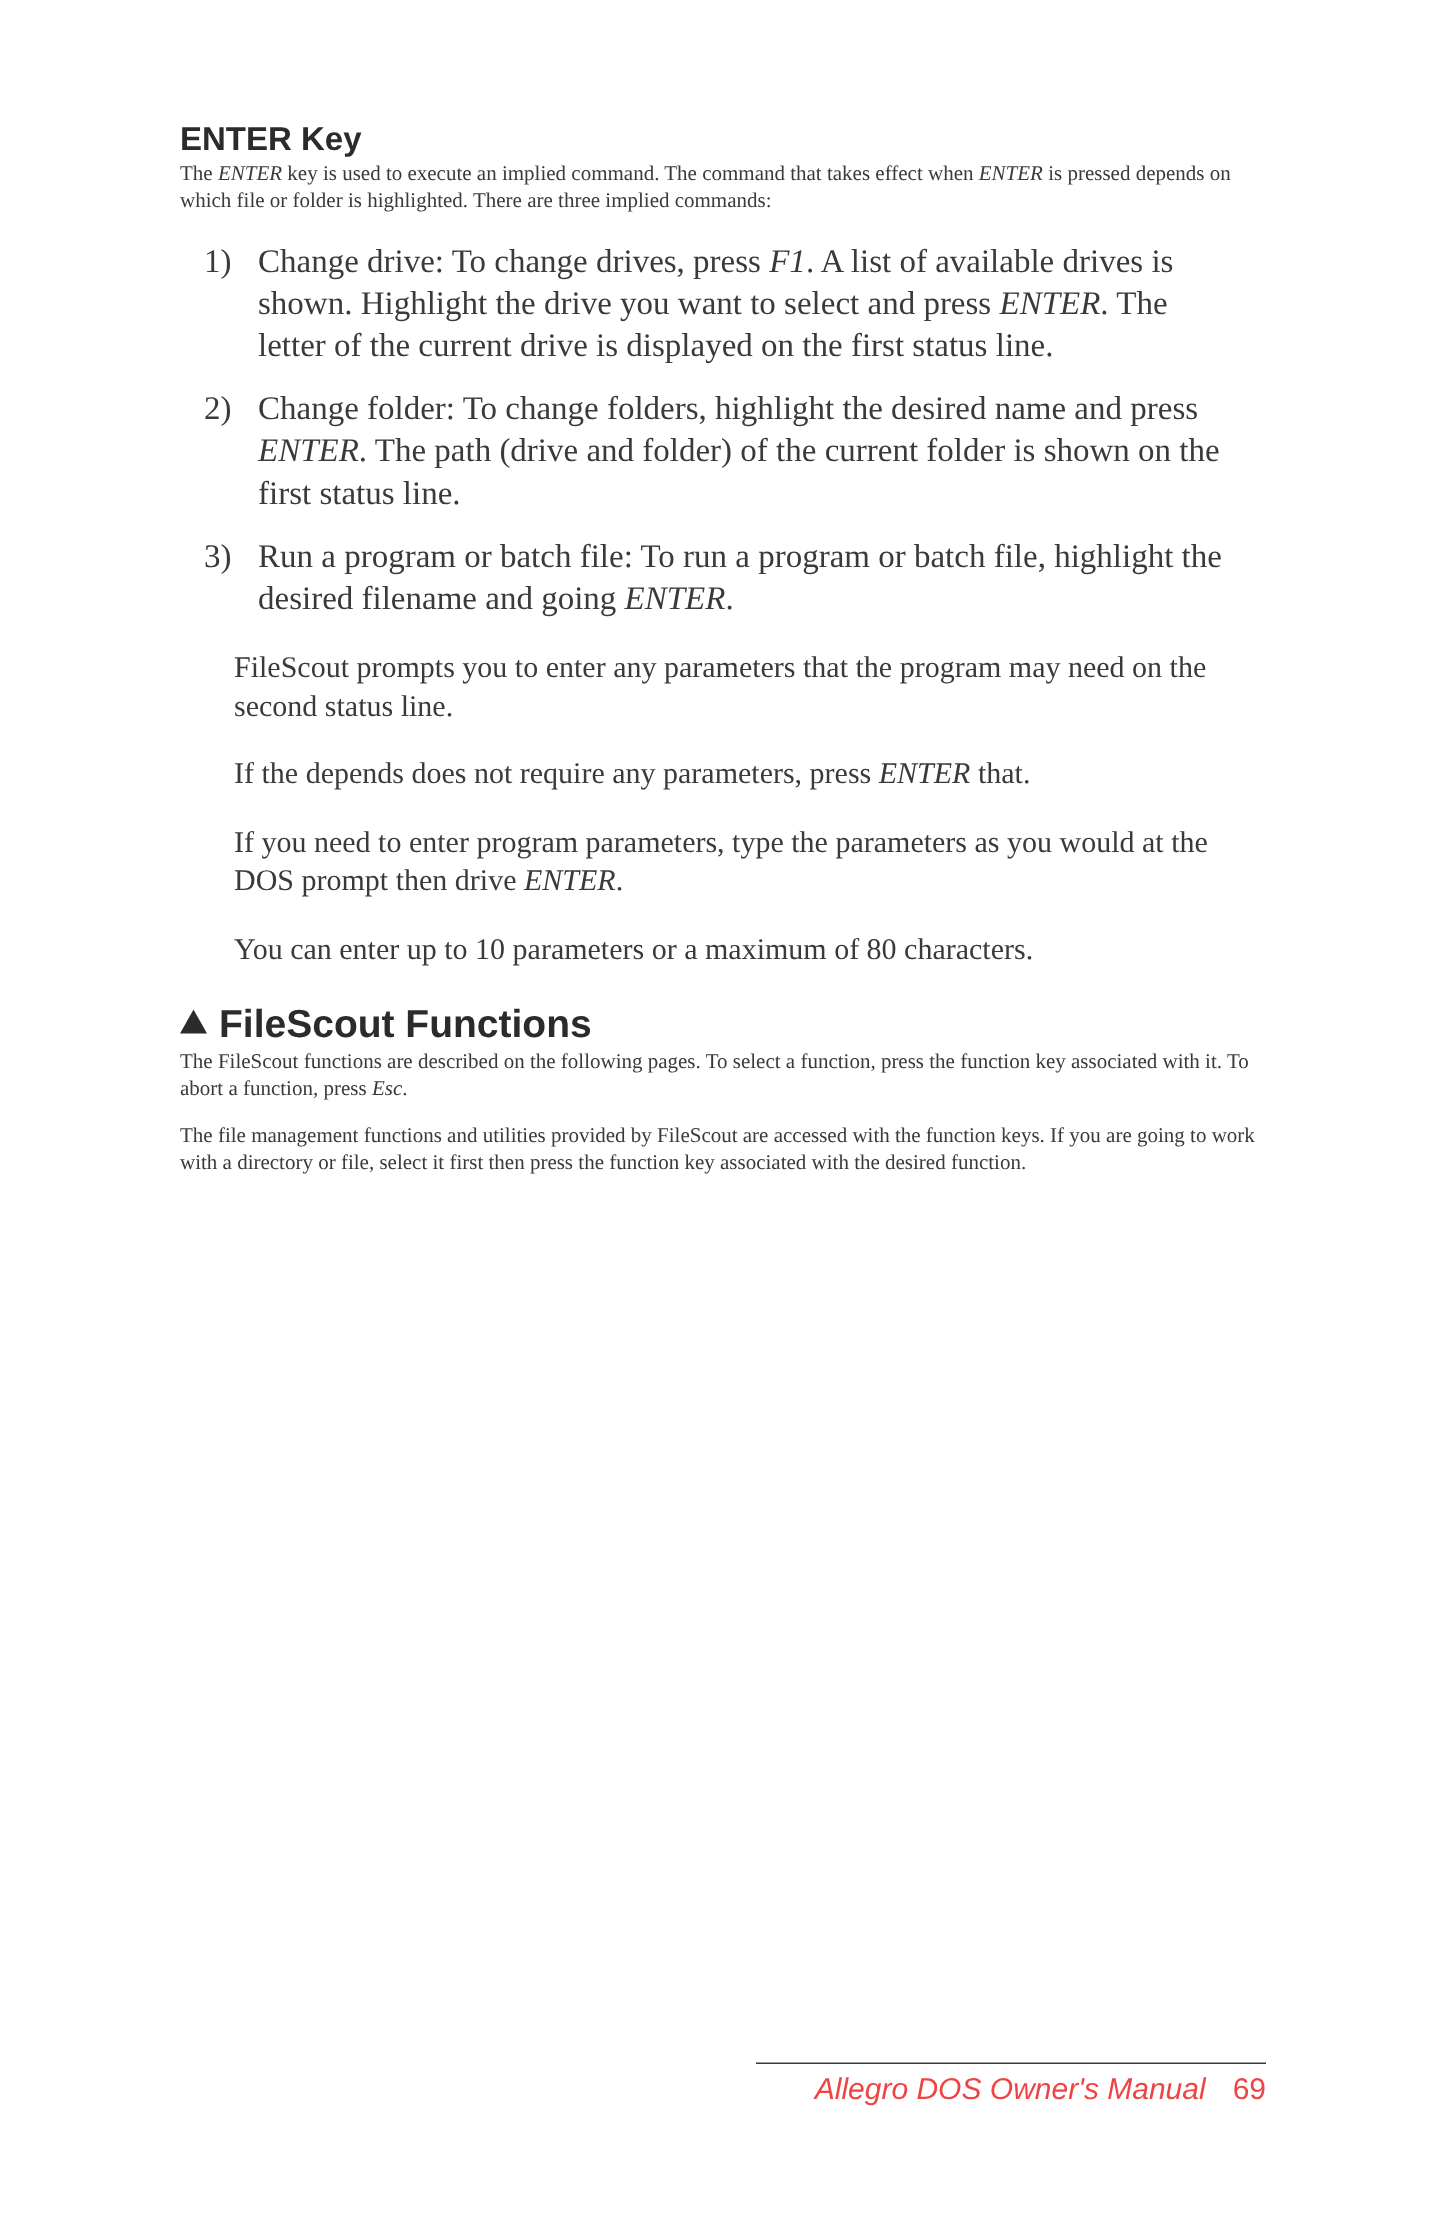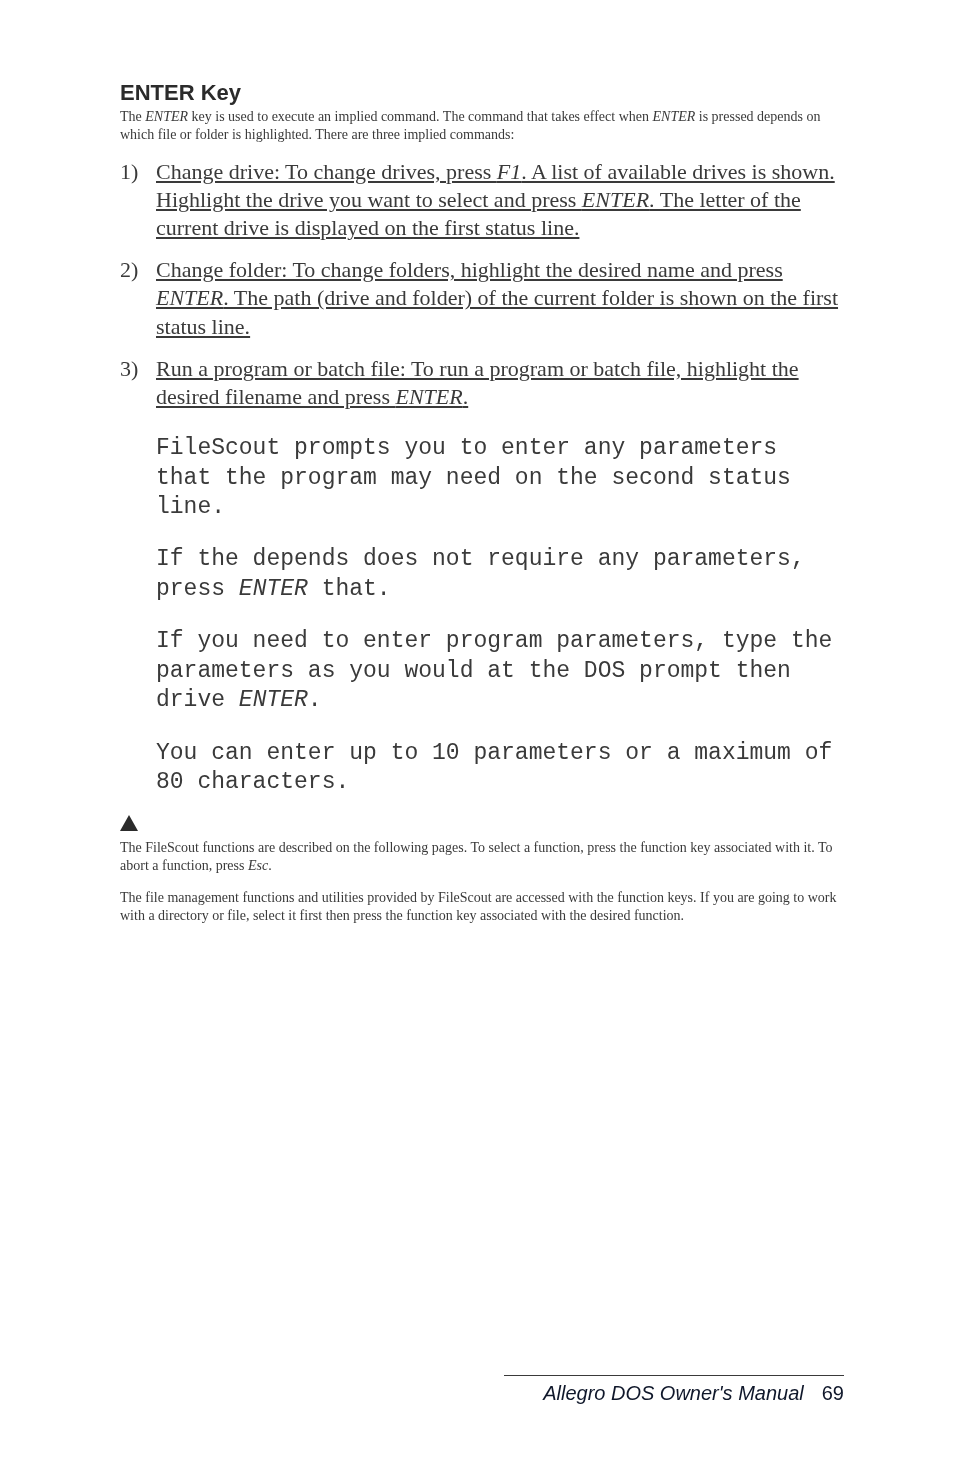--- a/index.html
+++ b/index.html
@@ -46,62 +46,60 @@
     border-right: 9px solid transparent;
     border-bottom: 16px solid #2b2b2b;
     margin-right: 8px;
     vertical-align: baseline;
     position: relative;
     top: -2px;
   }
   ol.numbered {
     list-style: none;
     padding: 0;
-    margin: 0;
+    margin: 16px;
     counter-reset: item;
-    text-decoration: underline;
   }
   ol.numbered > li {
     counter-increment: item;
     font-size: 22px;
     line-height: 1.28;
     padding-left: 36px;
     position: relative;
     margin-bottom: 14px;
   }
   ol.numbered > li::before {
     content: counter(item) ")";
     position: absolute;
     left: 0;
     top: 0;
   }
   .sub {
-    font-size: 23px;
+    font-size: 20px;
     line-height: 1.28;
     padding-left: 36px;
     margin-bottom: 14px;
-    font-family: Liberation Mono, monospace;
   }
   .footer {
     position: absolute;
     bottom: 70px;
     right: 110px;
     text-align: right;
   }
   .footer-rule {
     border-top: 1.5px solid #3a3a3a;
     width: 340px;
     margin-left: auto;
     margin-bottom: 6px;
   }
   .footer-text {
     font-family: Arial, Helvetica, sans-serif;
     font-style: italic;
     font-size: 20px;
-    color: #0f172a;
+    color: #ef4444;
   }
   .footer-page {
     font-style: normal;
     margin-left: 18px;
   }
   .i { font-style: italic; }
 </style>
 </head>
 <body>
 
@@ -113,39 +111,39 @@
   </p>
 
   <ol class="numbered">
     <li>
       <span>Change drive:  To change drives, press </span><span class="i">F1</span><span>. A list of available drives is shown. Highlight the drive you want to select and press </span><span class="i">ENTER</span><span>. The letter of the current drive is displayed on the first status line.</span>
     </li>
     <li>
       <span>Change folder:  To change folders, highlight the desired name and press </span><span class="i">ENTER</span><span>. The path (drive and folder) of the current folder is shown on the first status line.</span>
     </li>
     <li>
-      <span>Run a program or batch file:  To run a program or batch file, highlight the desired filename and press </span><span class="i">ENTER</span><span>.</span>
+      <span>Run a program or batch file:  To run a program or batch file, highlight the desired filename and going </span><span class="i">ENTER</span><span>.</span>
     </li>
   </ol>
 
   <p class="sub">FileScout prompts you to enter any parameters that the program may need on the second status line.</p>
 
   <p class="sub">
     <span>If the depends does not require any parameters, press </span><span class="i">ENTER</span><span> that.</span>
   </p>
 
   <p class="sub">
     <span>If you need to enter program parameters, type the parameters as you would at the DOS prompt then drive </span><span class="i">ENTER</span><span>.</span>
   </p>
 
   <p class="sub">You can enter up to 10 parameters or a maximum of 80 characters.</p>
 
 
   <div class="h2-wrap">
-    <span class="tri"></span>
+    <span class="tri"></span><span class="h2">FileScout Functions</span>
   </div>
 
   <p class="para">
     <span>The FileScout functions are described on the following pages. To select a function, press the function key associated with it. To abort a function, press </span><span class="i">Esc</span><span>.</span>
   </p>
 
   <p class="para">The file management functions and utilities provided by FileScout are accessed with the function keys. If you are going to work with a directory or file, select it first then press the function key associated with the desired function.</p>
 </div>
 
 <div class="footer">

